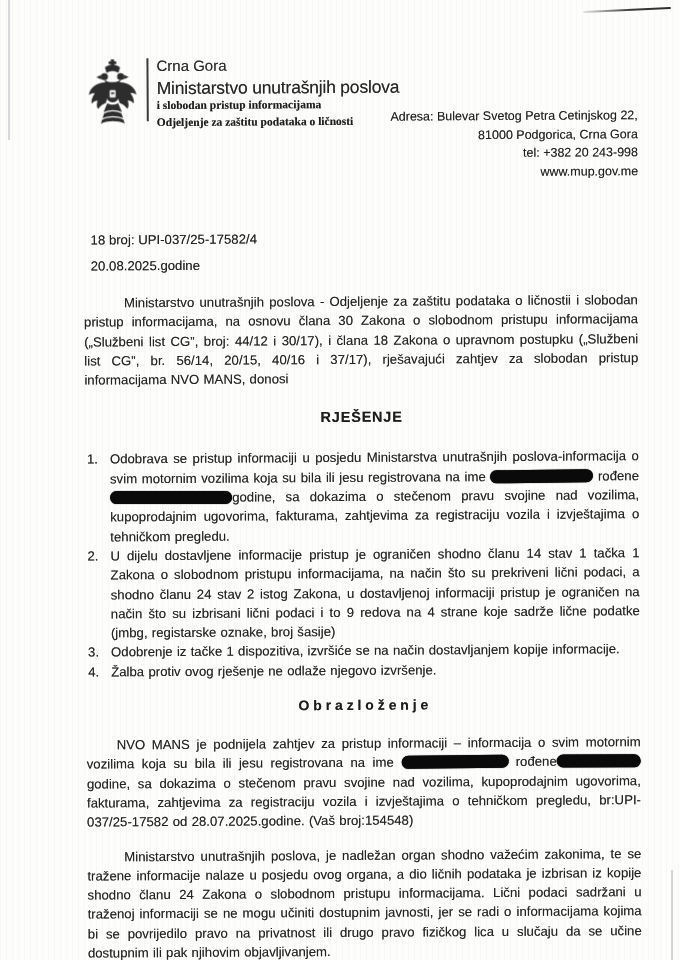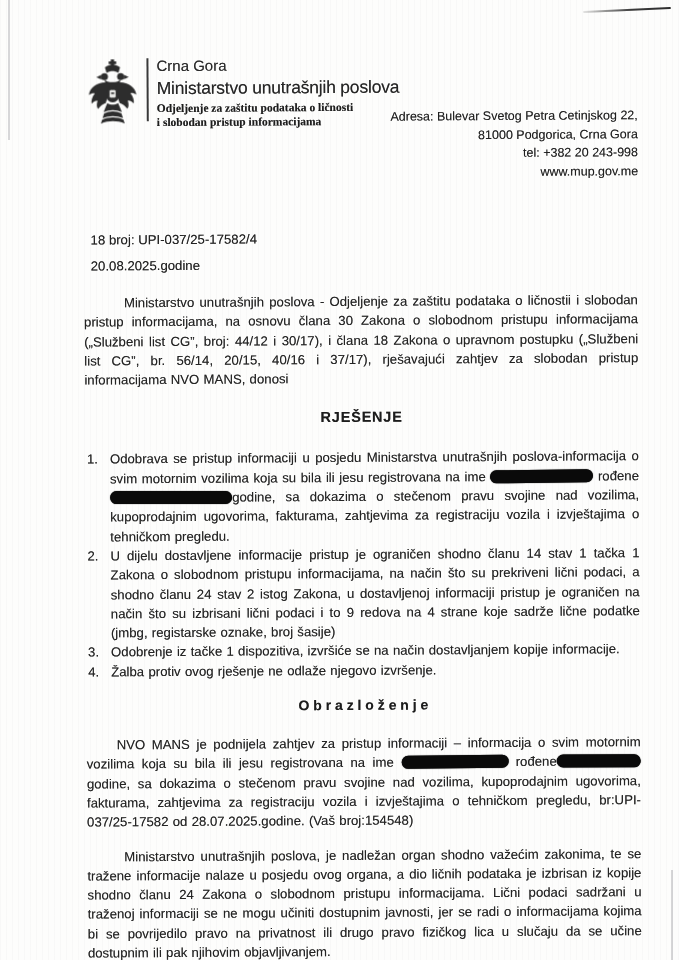--- a/index.html
+++ b/index.html
@@ -97,22 +97,22 @@
         <path d="M30 113c12-6 28-6 40 0l2 7c-14-6-30-6-44 0z"></path>
       </g>
 
       <rect x="43.5" y="57" width="13" height="16" rx="3.5" fill="#e9e9e7" stroke="#2d2d2d" stroke-width="1.6"></rect>
       <path d="M46 64c2-2 6-2 8 0-2 2-6 2-8 0z" fill="#2d2d2d"></path>
     </svg>
     <div class="vdiv"></div>
     <div class="htext">
       <div class="country">Crna Gora</div>
       <div class="ministry">Ministarstvo unutrašnjih poslova</div>
+      <div class="dept">i slobodan pristup informacijama</div>
       <div class="dept first">Odjeljenje za zaštitu podataka o ličnosti</div>
-      <div class="dept">i slobodan pristup informacijama</div>
     </div>
   </header>
 
   <div class="contact">
     <div>Adresa: Bulevar Svetog Petra Cetinjskog 22,</div>
     <div>81000 Podgorica, Crna Gora</div>
     <div>tel: +382 20 243-998</div>
     <div>www.mup.gov.me</div>
   </div>
 

